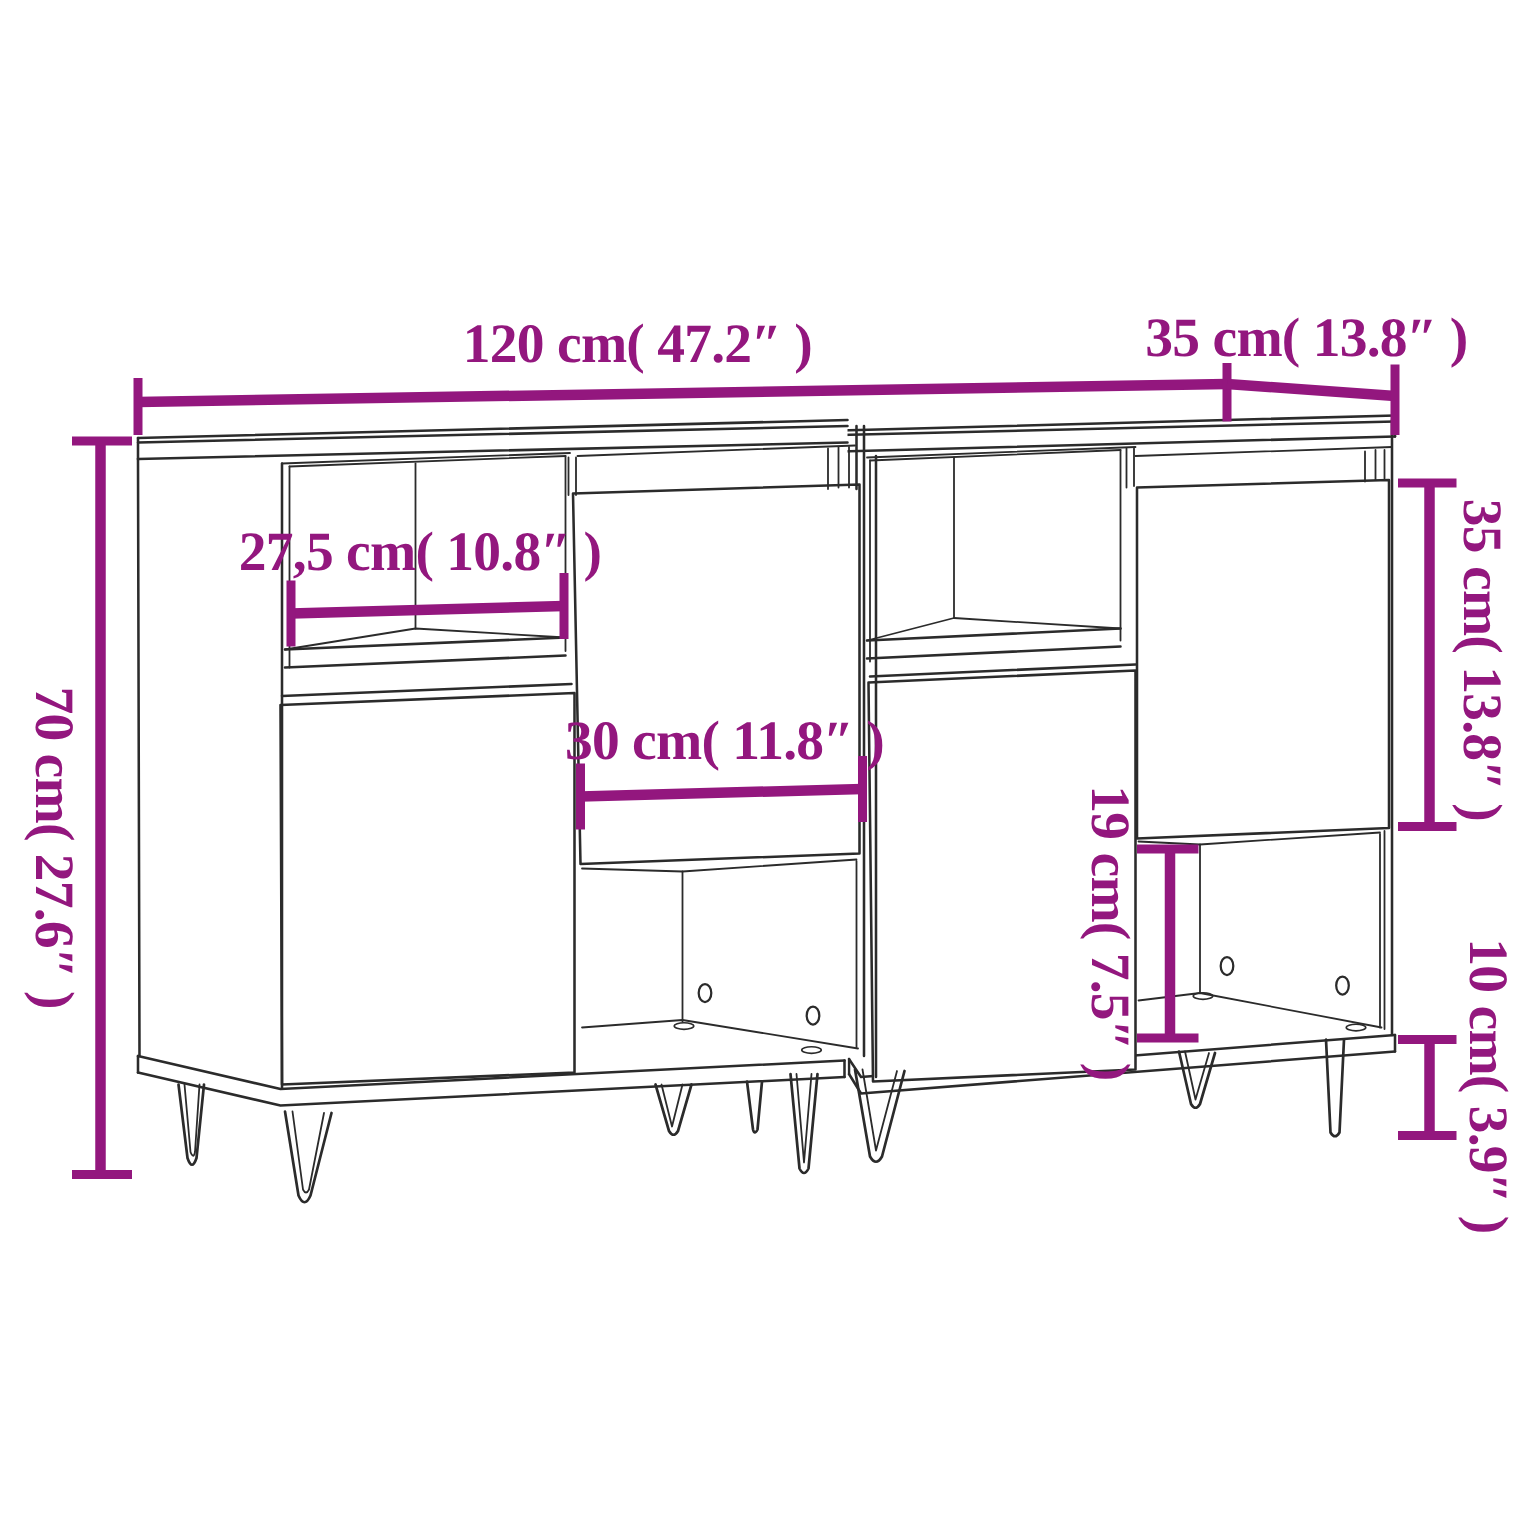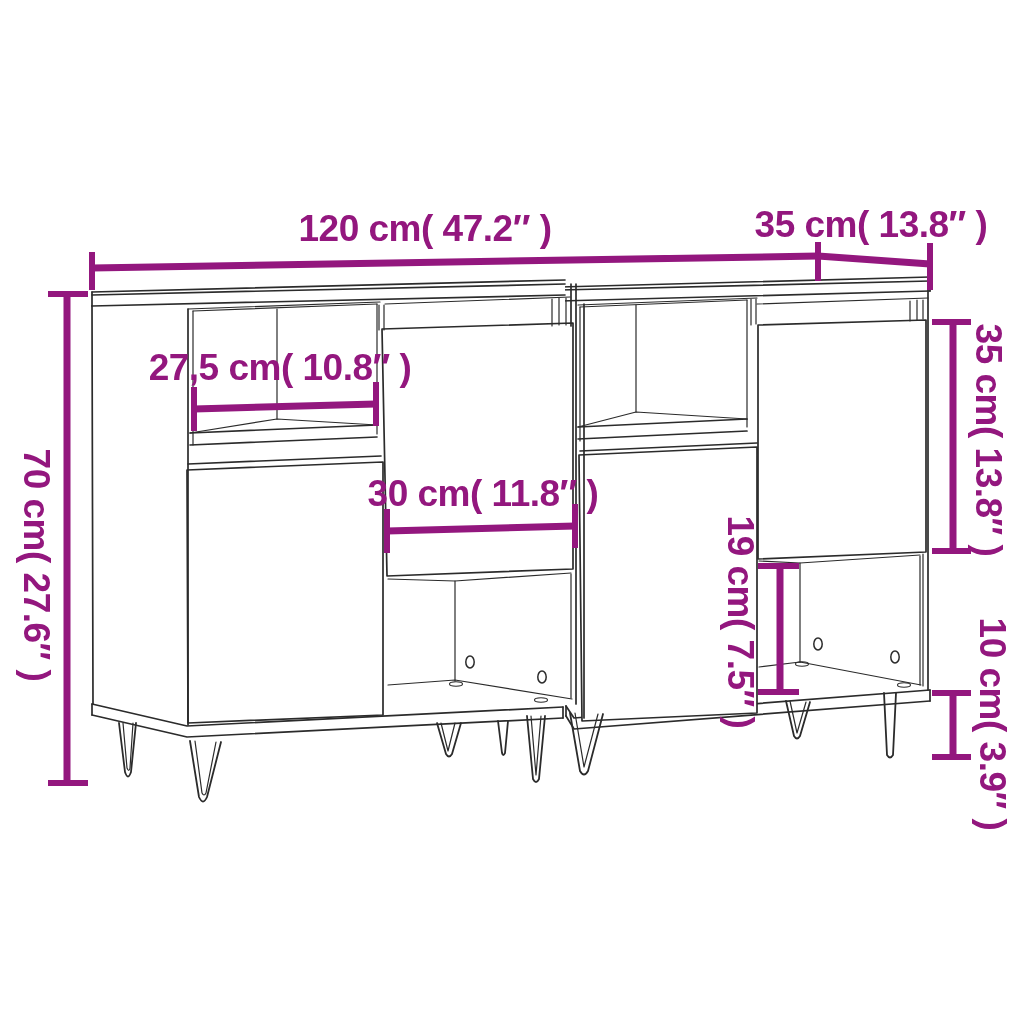--- a/index.html
+++ b/index.html
@@ -1,17 +1,17 @@
 <!DOCTYPE html>
 <html><head>
 <meta charset="utf-8">
 <style>
   html,body{margin:0;padding:0;background:#ffffff;}
   .stage{position:relative;width:1024px;height:916px;background:#ffffff;overflow:hidden;
-         font-family:Liberation Sans, sans-serif;text-align:right;}
+         font-family:Liberation Serif, serif;text-align:right;}
   svg{display:block;}
   .ln{stroke:#2b2b2b;stroke-width:1.7;fill:none;stroke-linejoin:round;stroke-linecap:round;}
   .lnthin{stroke:#2b2b2b;stroke-width:1.2;fill:none;stroke-linejoin:round;stroke-linecap:round;}
   .panel{fill:#ffffff;stroke:#2b2b2b;stroke-width:1.7;stroke-linejoin:round;}
   .sil{fill:#ffffff;stroke:none;}
   .dim{stroke:#93177E;stroke-width:7;fill:none;stroke-linecap:butt;}
   .tick{stroke:#93177E;stroke-width:6;fill:none;stroke-linecap:butt;}
   .dimtxt{fill:#93177E;font-weight:bold;font-size:37px;letter-spacing:-0.5px;}
   .hole{fill:none;stroke:#2b2b2b;stroke-width:1.5;}
   .pad{fill:none;stroke:#2b2b2b;stroke-width:1.1;}

